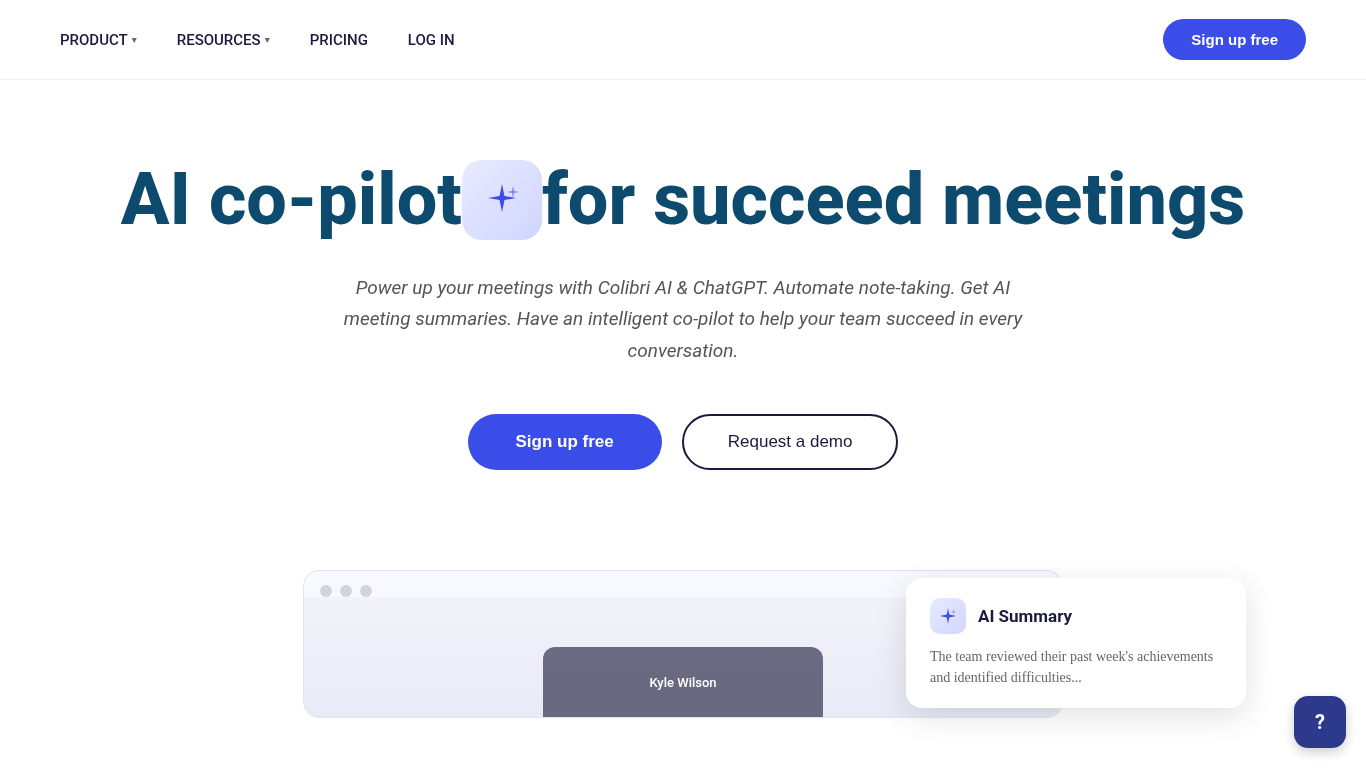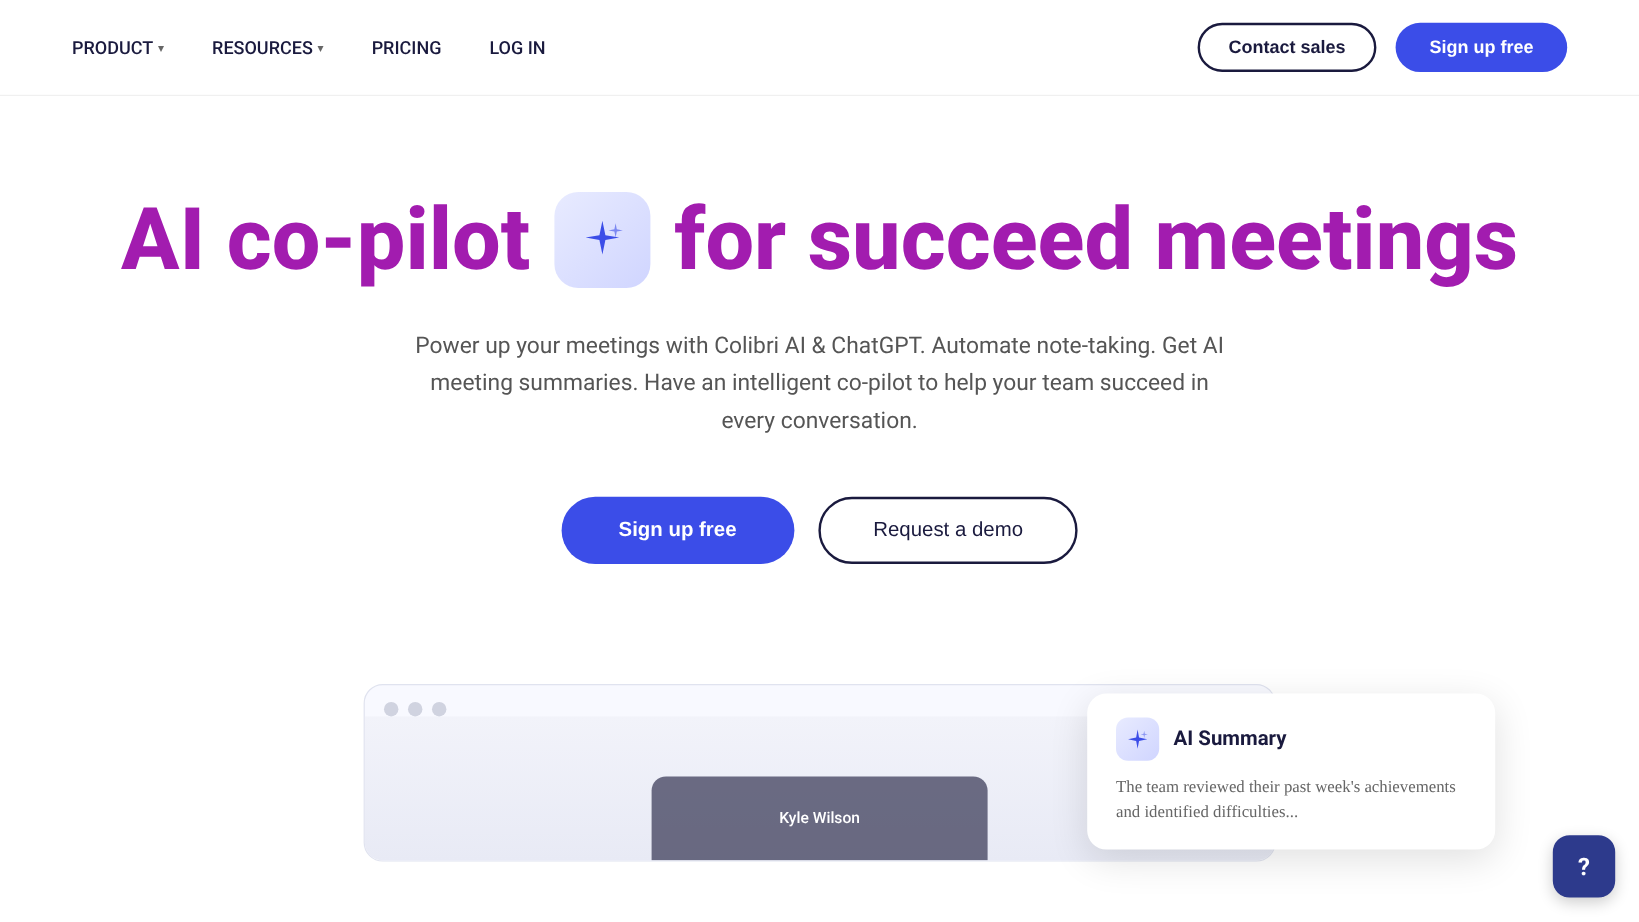--- a/index.html
+++ b/index.html
@@ -101,25 +101,24 @@
       display: flex;
       flex-direction: column;
       align-items: center;
       text-align: center;
       padding: 80px 60px 60px;
     }
 
     .hero-title {
       font-size: 72px;
       font-weight: 800;
-      color: #a21caf;
+      color: #0c4a6e;
       line-height: 1.1;
       display: flex;
       align-items: center;
-      gap: 20px;
       margin-bottom: 32px;
     }
 
     .ai-icon-badge {
       display: inline-flex;
       align-items: center;
       justify-content: center;
       width: 80px;
       height: 80px;
       background: linear-gradient(135deg, #e8ebff 0%, #d0d5ff 100%);
@@ -131,20 +130,21 @@
       width: 44px;
       height: 44px;
     }
 
     .hero-subtitle {
       font-size: 19px;
       color: #555;
       line-height: 1.65;
       max-width: 680px;
       margin-bottom: 48px;
+      font-style: italic;
     }
 
     .hero-buttons {
       display: flex;
       gap: 20px;
       align-items: center;
     }
 
     .btn-signup-hero {
       padding: 18px 48px;
@@ -317,21 +317,20 @@
       </a>
     </li>
     <li>
       <a class="log-in-link" href="#">
         <span>LOG IN</span>
       </a>
     </li>
   </ul>
 
   <div class="nav-actions">
-    <button class="btn-contact">Contact sales</button>
     <button class="btn-signup-nav">Sign up free</button>
   </div>
 </nav>
 
 <section class="hero">
   <h1 class="hero-title">
     <span>AI co-pilot</span>
     <span class="ai-icon-badge">
       <svg class="sparkle-svg" viewBox="0 0 44 44" fill="none">
         <path d="M22 6 L24.5 18 L36 20 L24.5 22 L22 34 L19.5 22 L8 20 L19.5 18 Z" fill="#3b4de8"></path>

